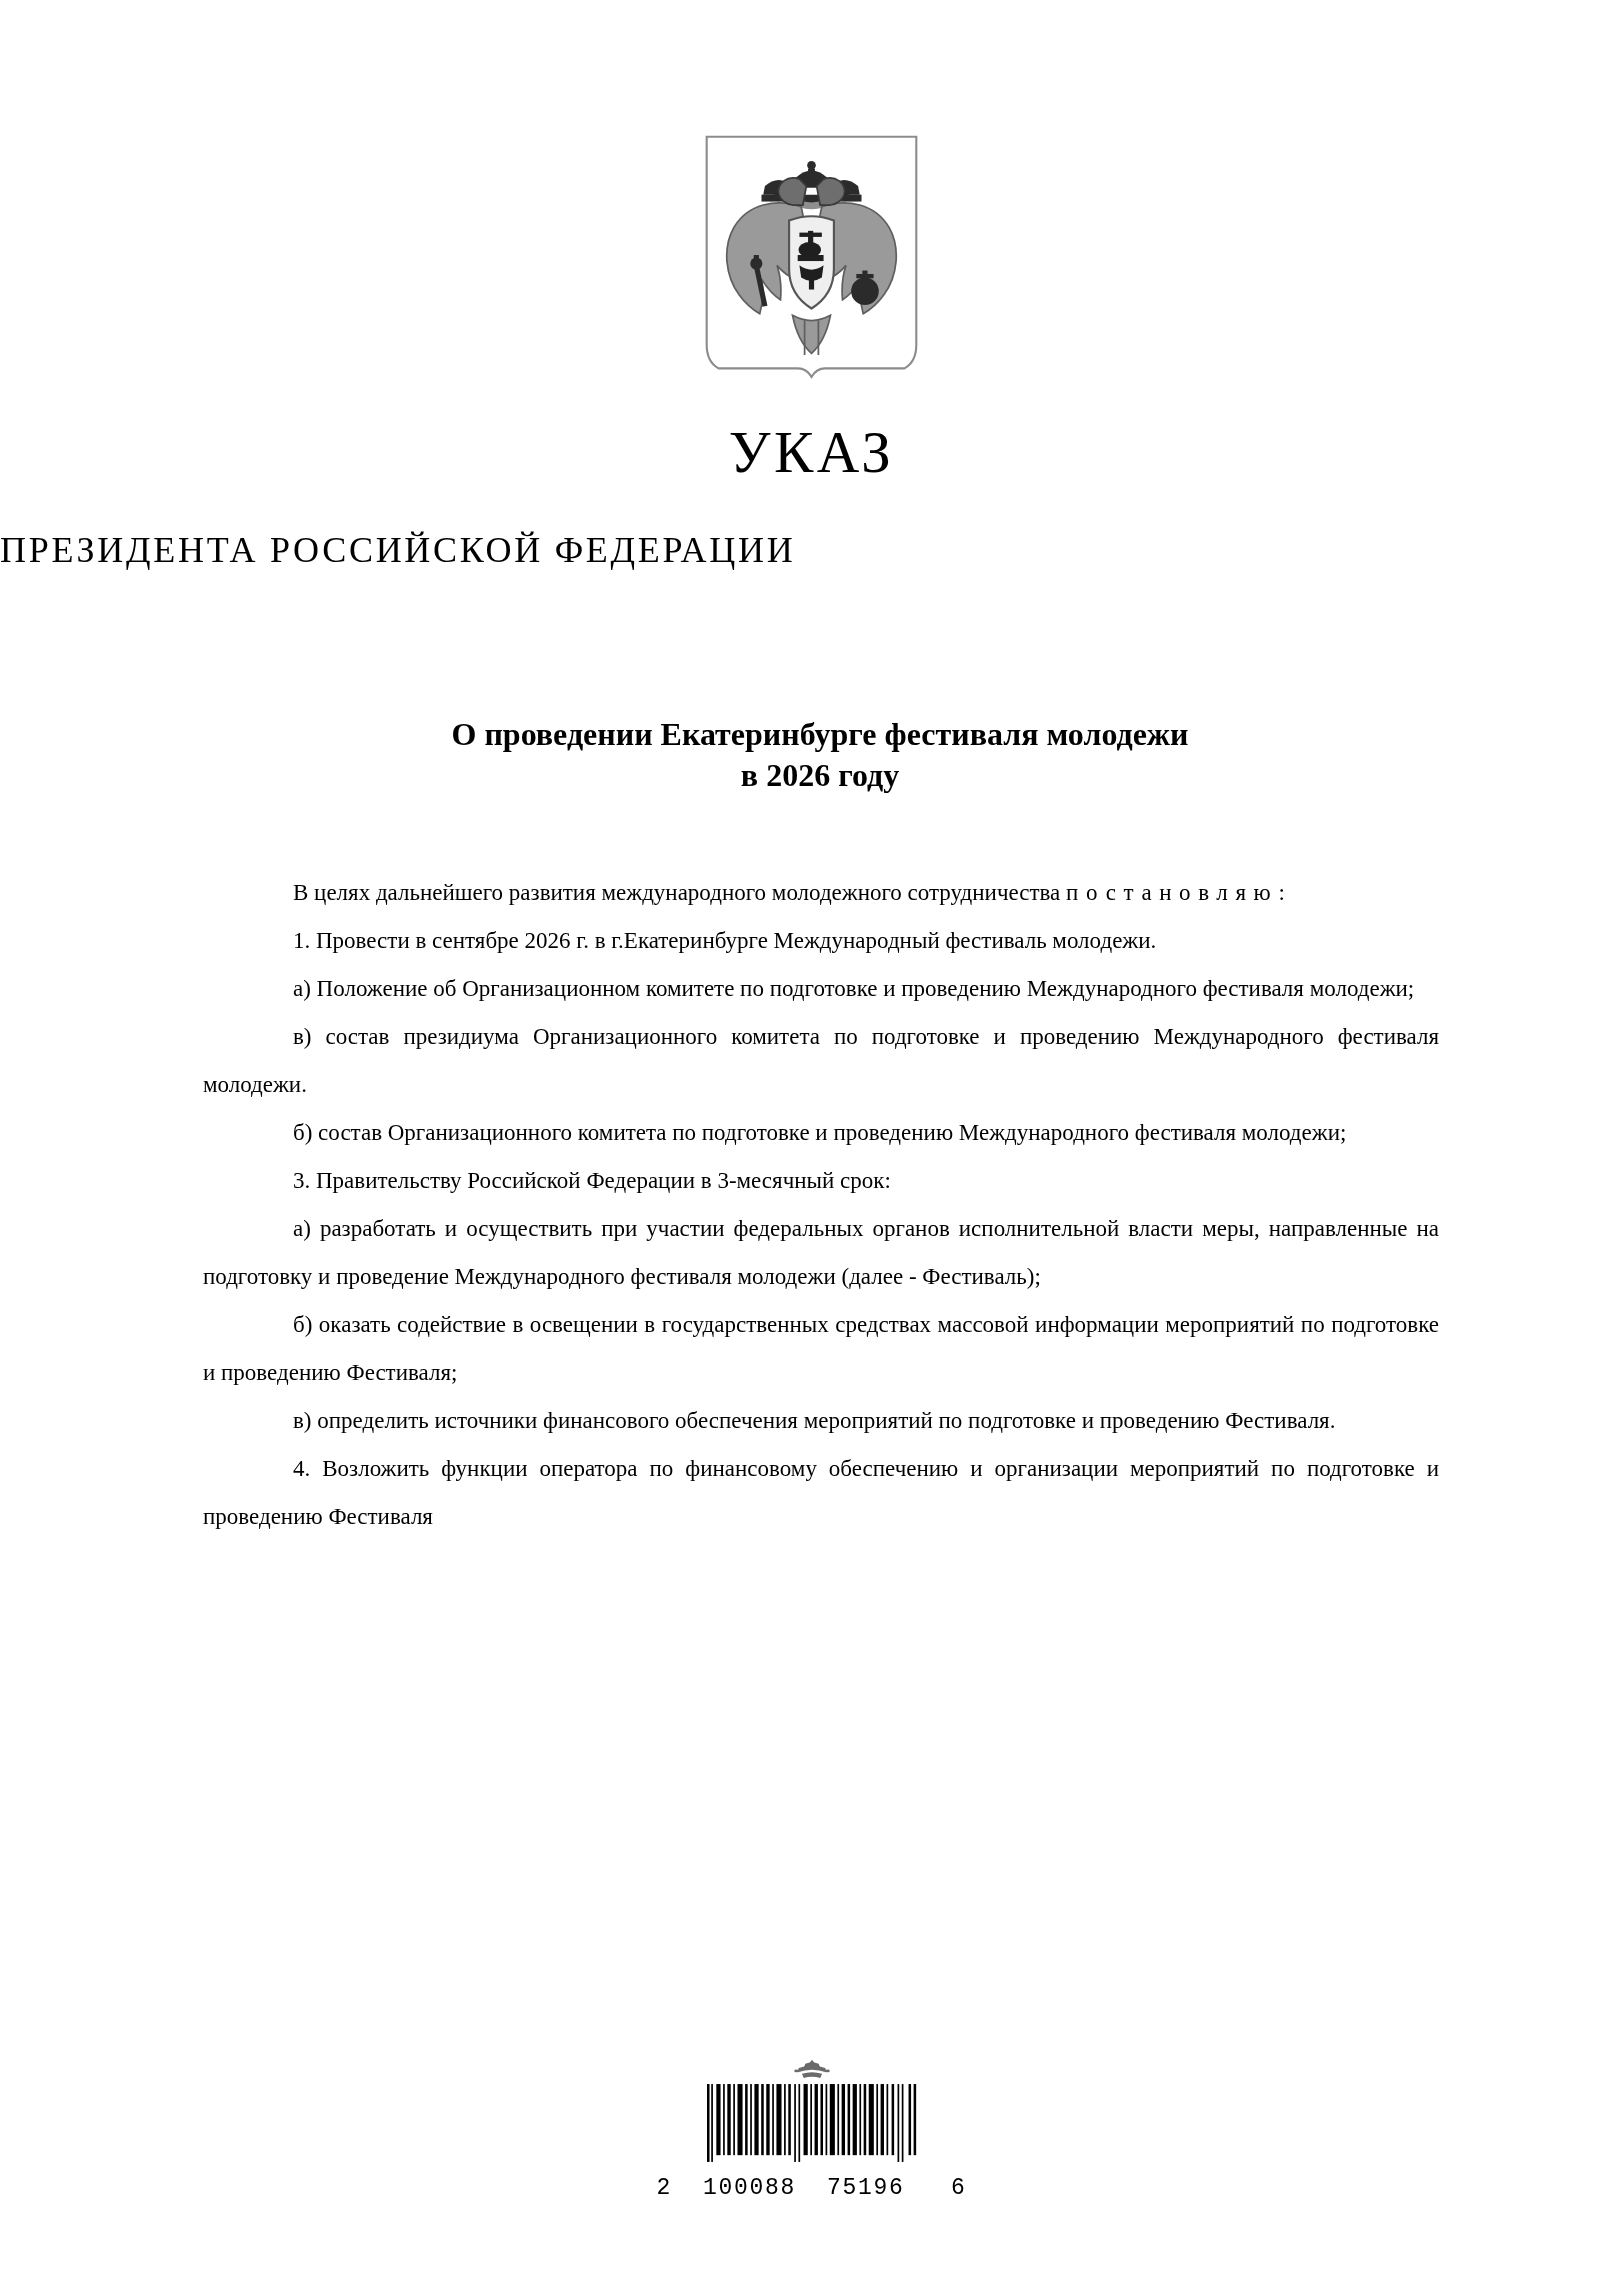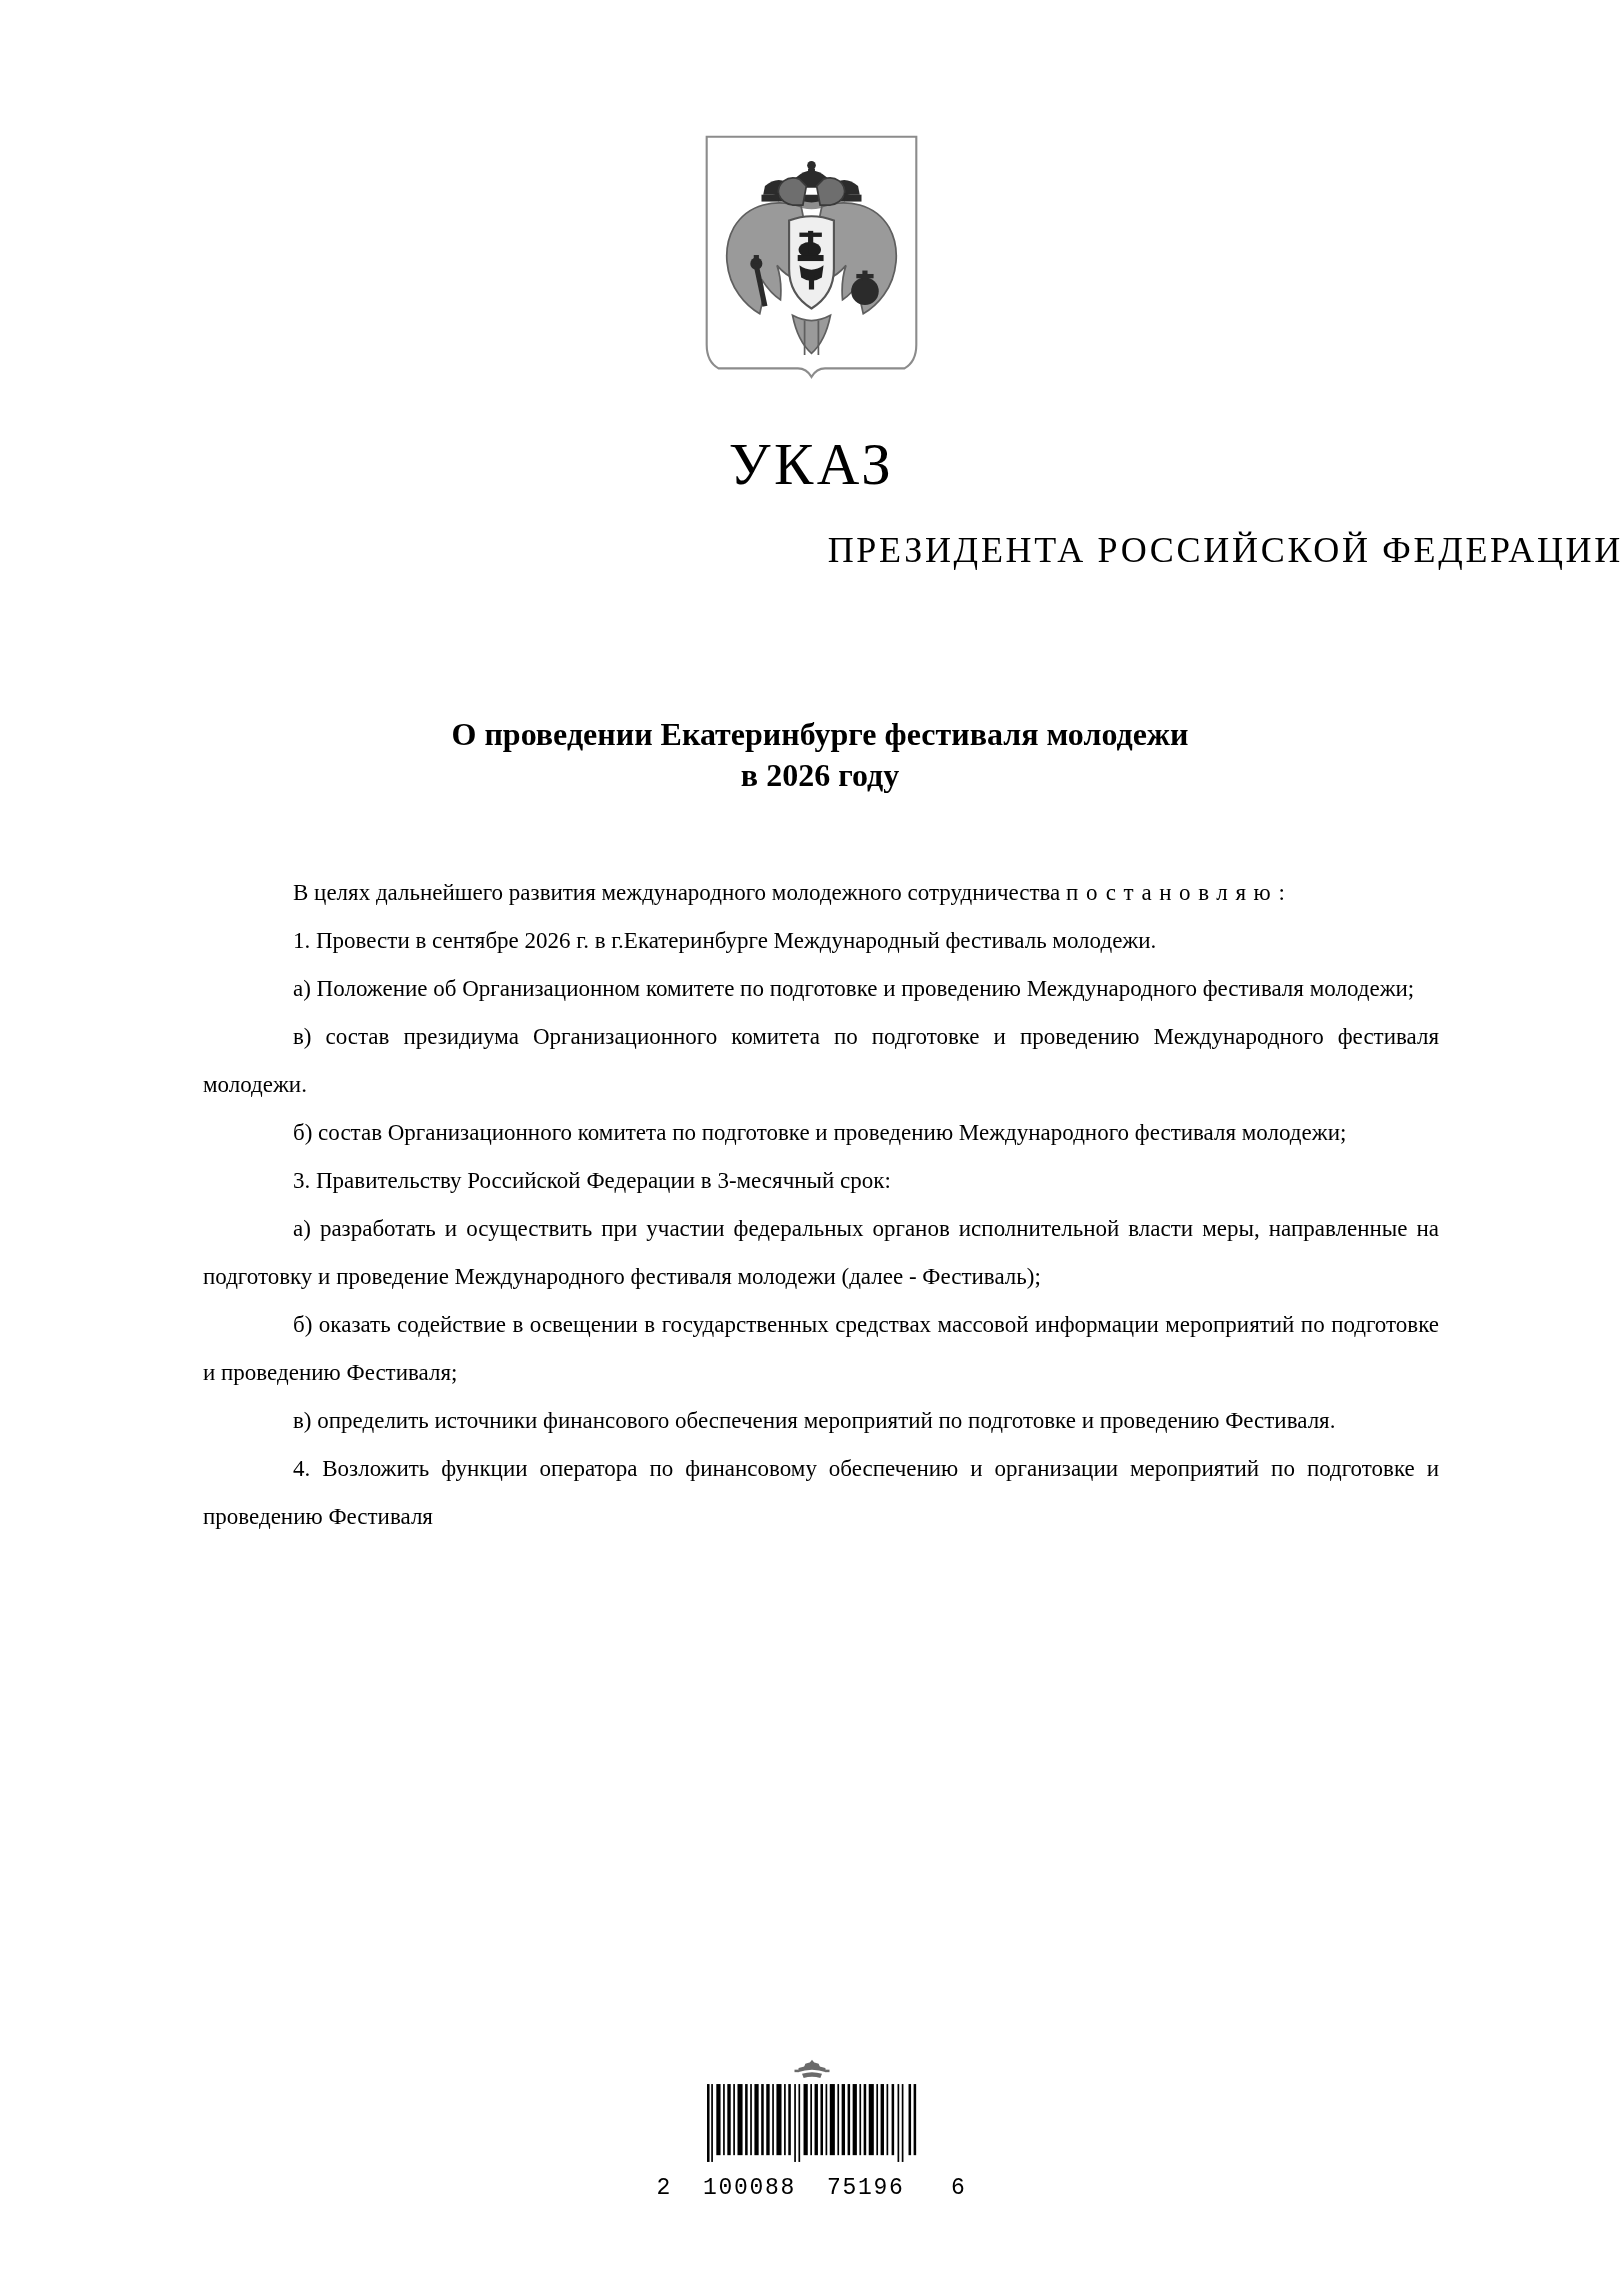--- a/index.html
+++ b/index.html
@@ -33,35 +33,35 @@
     width: 213px;
     height: 247px;
     display: block;
   }
 
   
   .doc-title {
     position: absolute;
     left: 0;
     right: 0;
-    top: 435px;
+    top: 423px;
     text-align: center;
     font-size: 59px;
     line-height: 1;
     font-weight: 400;
     letter-spacing: 3.4px;
     font-family: "Liberation Serif", "DejaVu Serif", serif;
   }
 
   .doc-subtitle {
     position: absolute;
     left: 0;
     right: 0;
     top: 532px;
-    text-align: right;
+    text-align: left;
     font-size: 36px;
     line-height: 1;
     font-weight: 400;
     letter-spacing: 2.7px;
     font-family: "Liberation Serif", "DejaVu Serif", serif;
   }
 
   .doc-heading {
     position: absolute;
     left: 203px;

